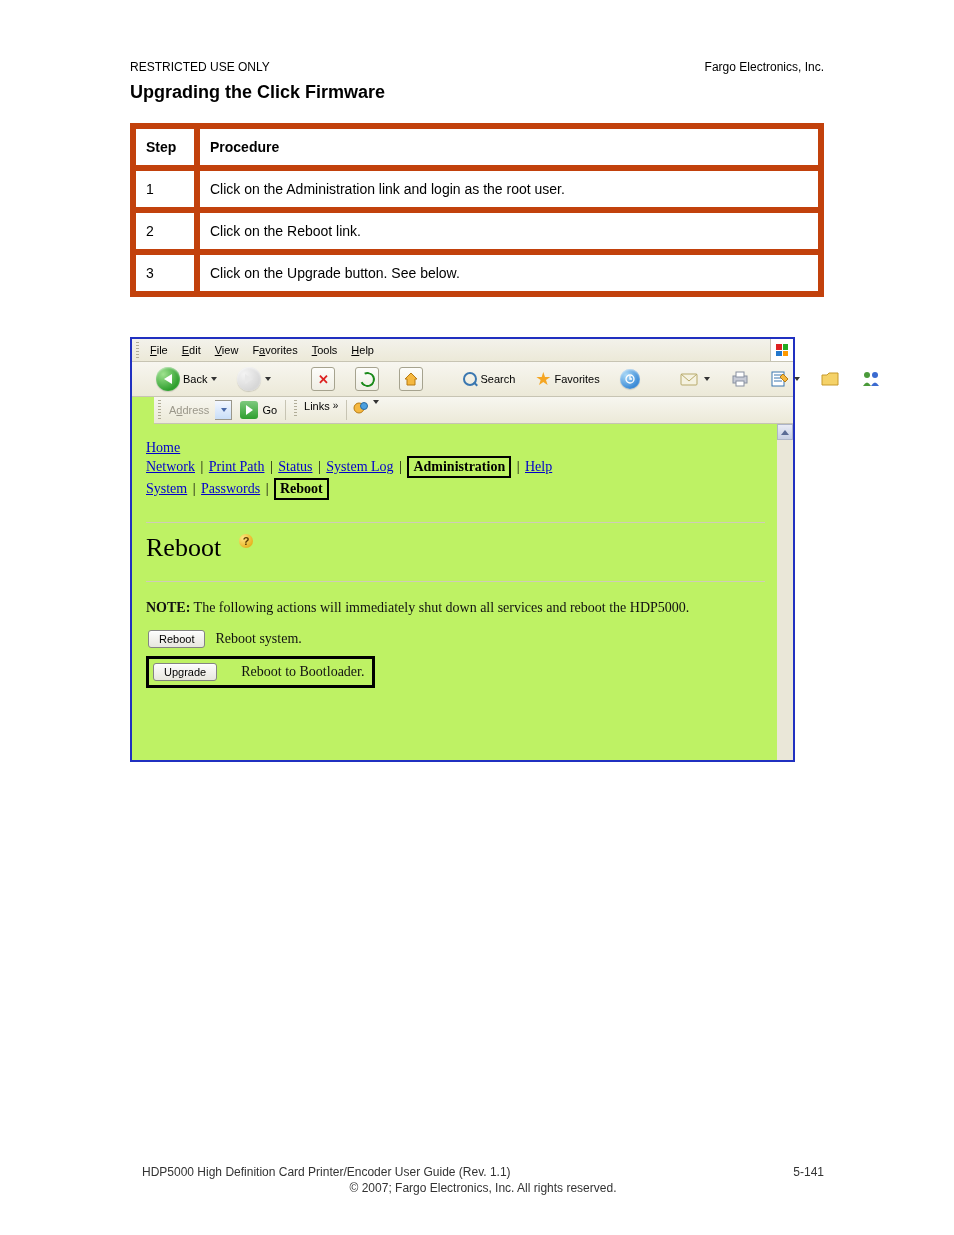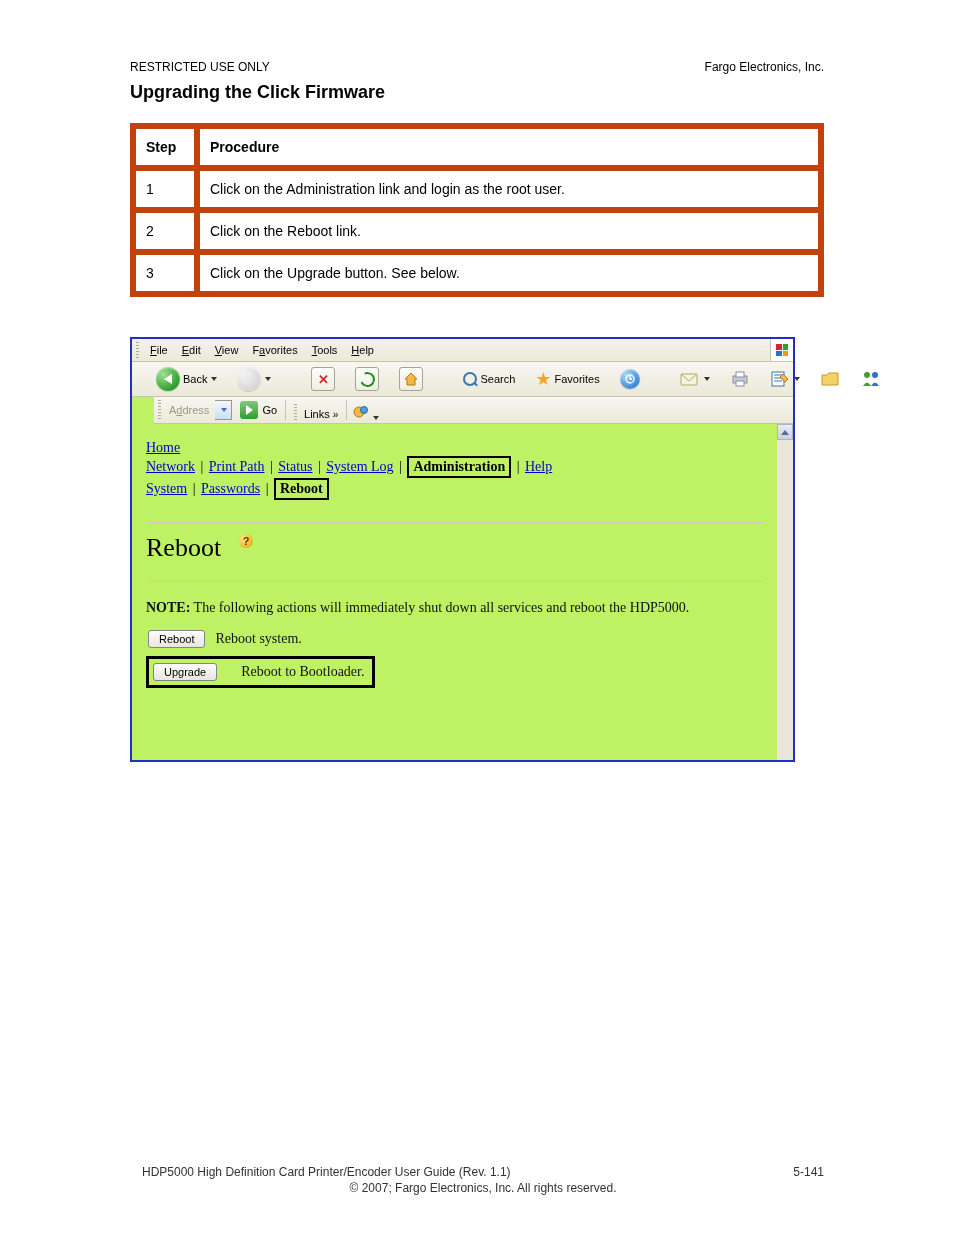--- a/index.html
+++ b/index.html
@@ -219,21 +219,21 @@
   .go-btn {
     display:flex;align-items:center;gap:4px;padding:0 4px;height:20px;
   }
   .go-sq {
     width:18px;height:18px;border-radius:3px;
     background:linear-gradient(#7ec97e,#2e9f2e);
     display:flex;align-items:center;justify-content:center;
   }
   .go-sq .arrow-right{border-left:7px solid #fff;}
   .links-area {
-    display:flex;align-items:flex-end;gap:3px;padding:0 4px 0 8px;border-left:1px solid #c7c4b3;height:20px;
+    display:flex;align-items:flex-start;gap:3px;padding:0 4px 0 8px;border-left:1px solid #c7c4b3;height:20px;
   }
   .chev { font-size:10px;}
 
   
   .content {
     position:relative;
     padding: 16px 12px 20px 14px;
     font-family: "Times New Roman", Times, serif;
     font-size: 14px;
     border-right: 16px solid #eae7d8;

